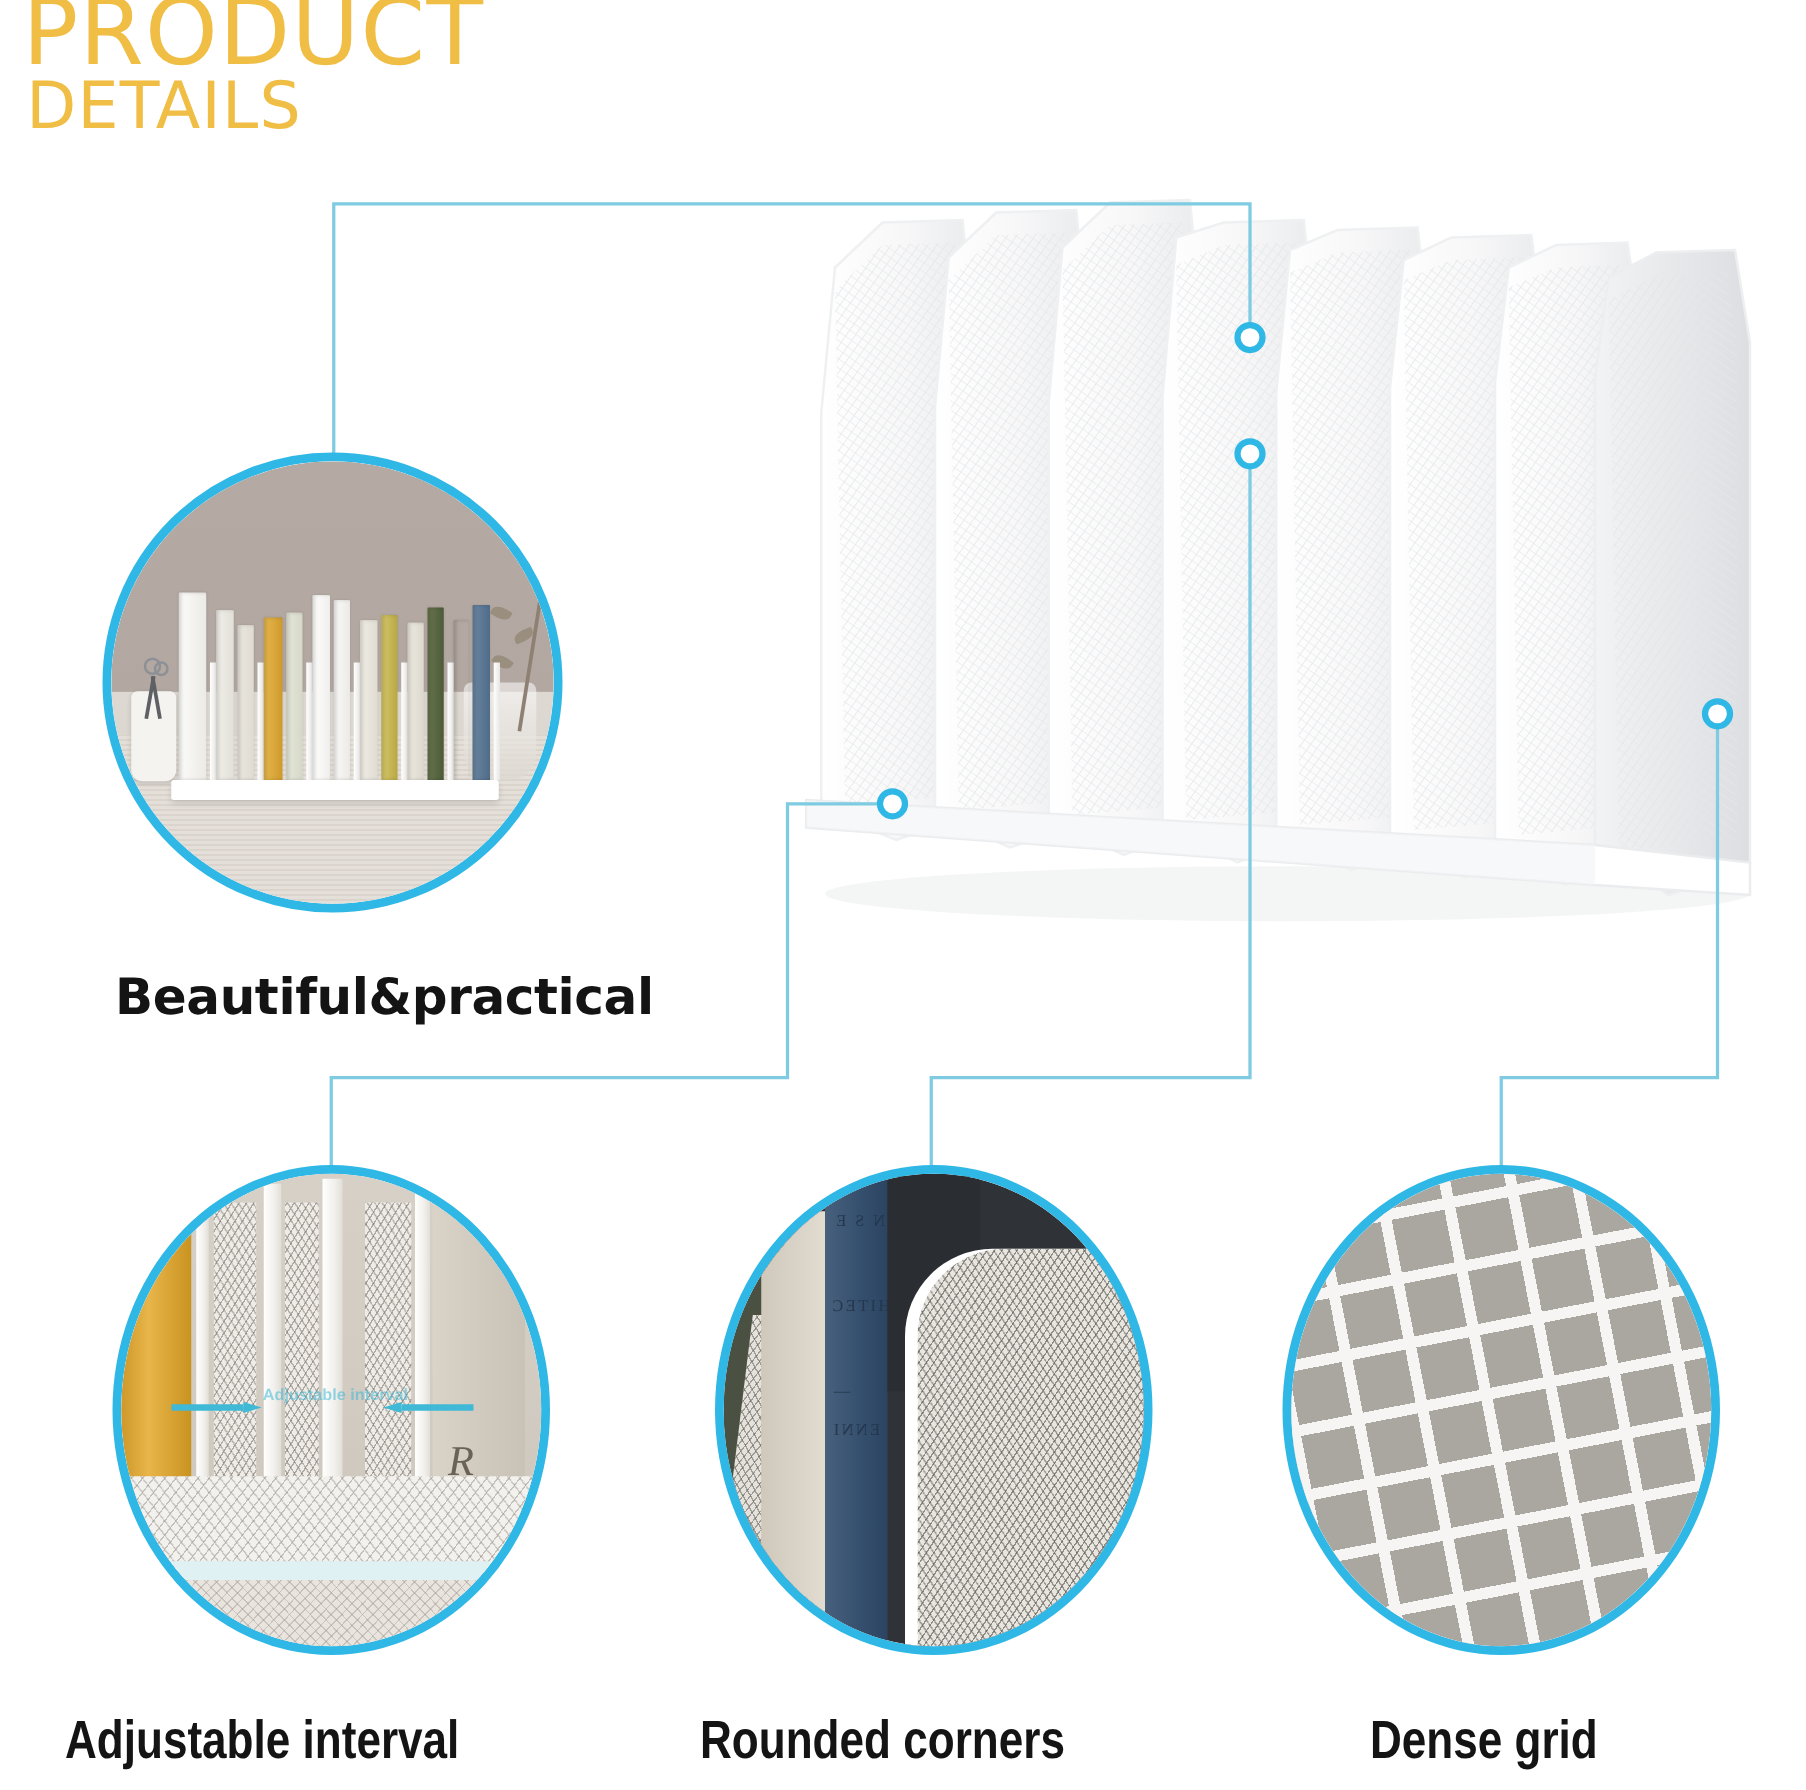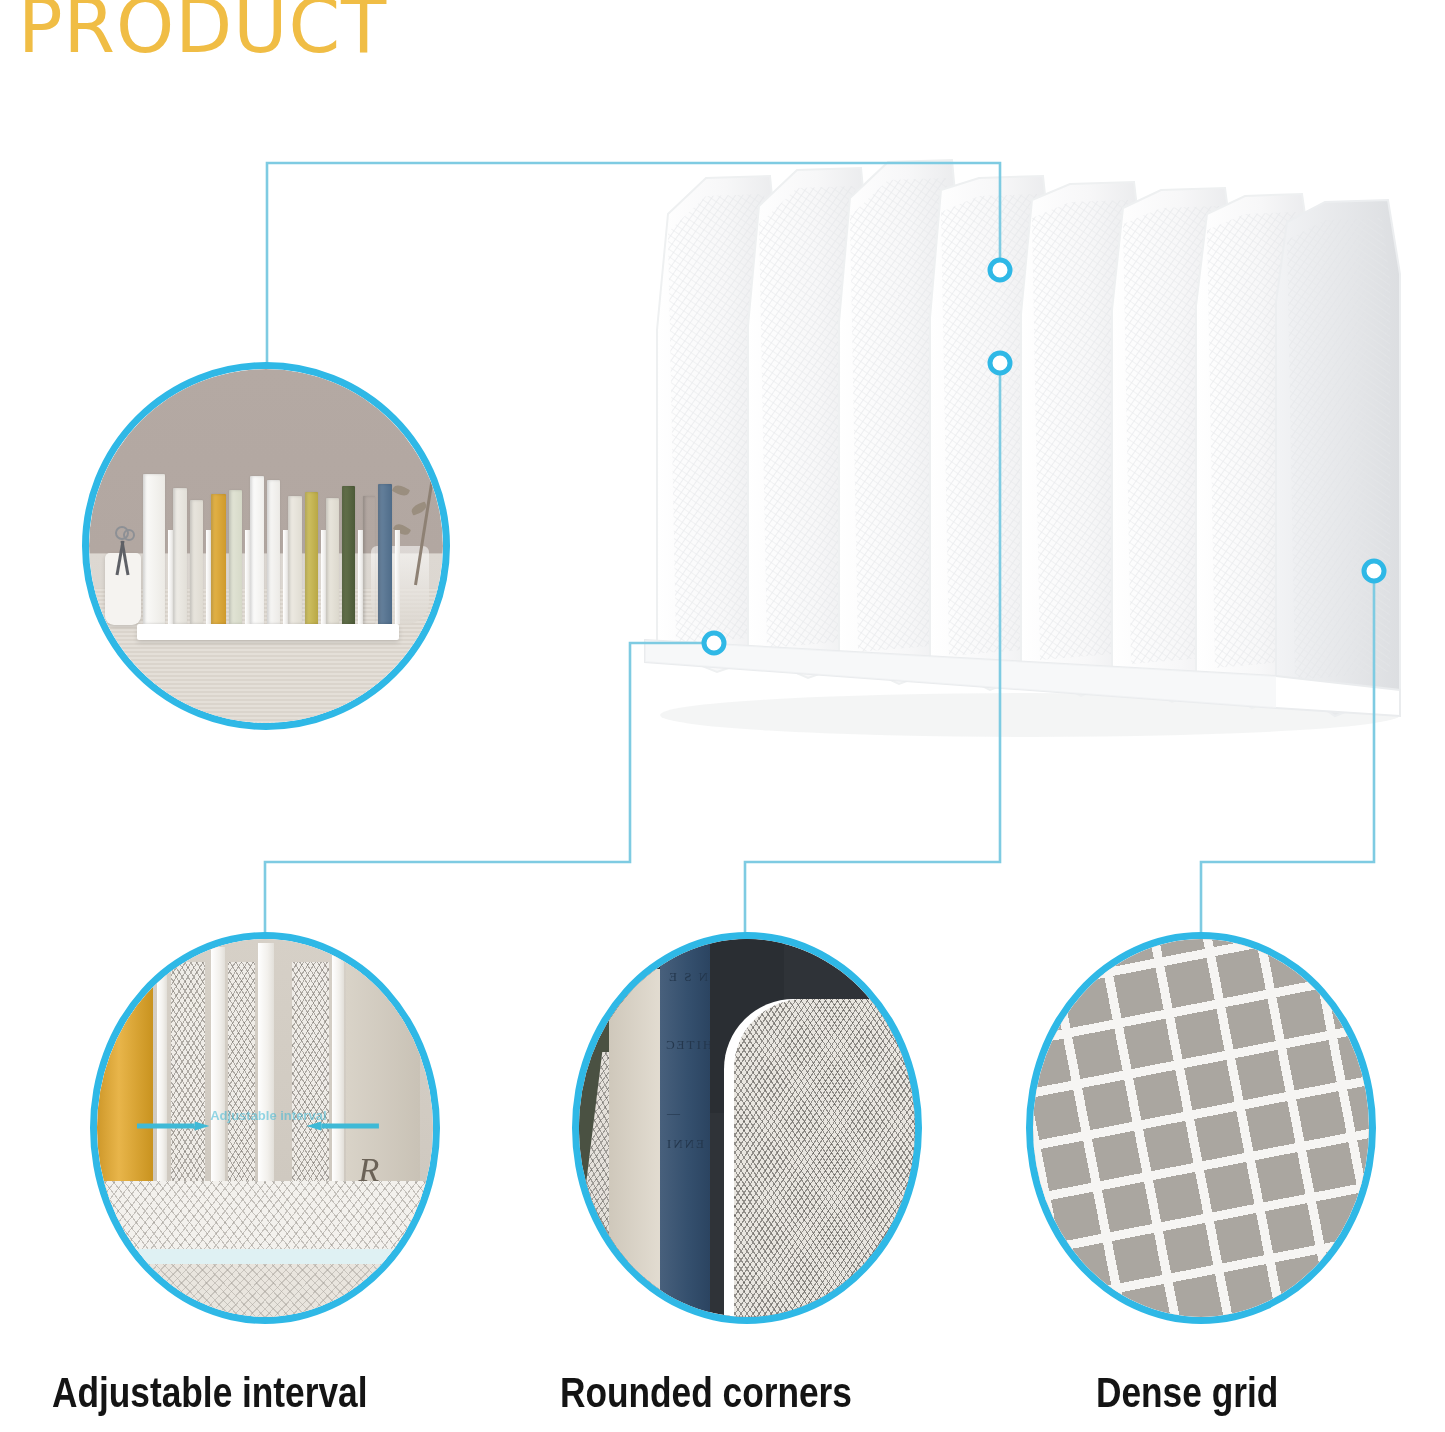--- a/index.html
+++ b/index.html
@@ -128,20 +128,21 @@
   #cap-corners{left:560px;}
   #cap-grid{left:1096px;}
 </style>
 </head>
 <body>
 
 <div class="stage">
 
   <div class="heading">
     <span class="l1">PRODUCT</span>
+    <span class="l2">DETAILS</span>
   </div>
 
   <svg class="connectors" viewBox="0 0 1445 1432" aria-hidden="true">
     <defs>
       <linearGradient id="panelG" x1="0" y1="0" x2="1" y2="0">
         <stop offset="0%" stop-color="#ffffff"></stop>
         <stop offset="55%" stop-color="#f7f7f8"></stop>
         <stop offset="100%" stop-color="#e9eaec"></stop>
       </linearGradient>
       <linearGradient id="panelSide" x1="0" y1="0" x2="1" y2="0">
@@ -262,20 +263,21 @@
           <div class="bk" style="width:13px;height:138px;background:linear-gradient(90deg,#68764f,#4c5a38)"></div>
           <div class="div"></div>
           <div class="bk" style="width:12px;height:128px;background:linear-gradient(90deg,#eeeae1,#dedac f)"></div>
           <div class="bk" style="width:14px;height:140px;background:linear-gradient(90deg,#6b86a1,#4f6c89)"></div>
           <div class="div"></div>
         </div>
         <div class="s1-base"></div>
       </div>
     </div>
   </div>
+  <div class="cap" id="cap-beautiful">Beautiful&amp;practical</div>
 
   <div class="callout" id="callout-interval">
     <div class="inner">
       <div class="scene2">
         <div class="s2-bg"></div>
         <div class="s2-gold"></div>
         <div class="s2-mesh" style="left:22%;width:10%;"></div>
         <div class="s2-panel" style="left:18%;top:2%;width:10px;height:68%;"></div>
         <div class="s2-panel" style="left:34%;top:2%;width:14px;height:68%;"></div>
         <div class="s2-mesh" style="left:39%;width:8%;"></div>

